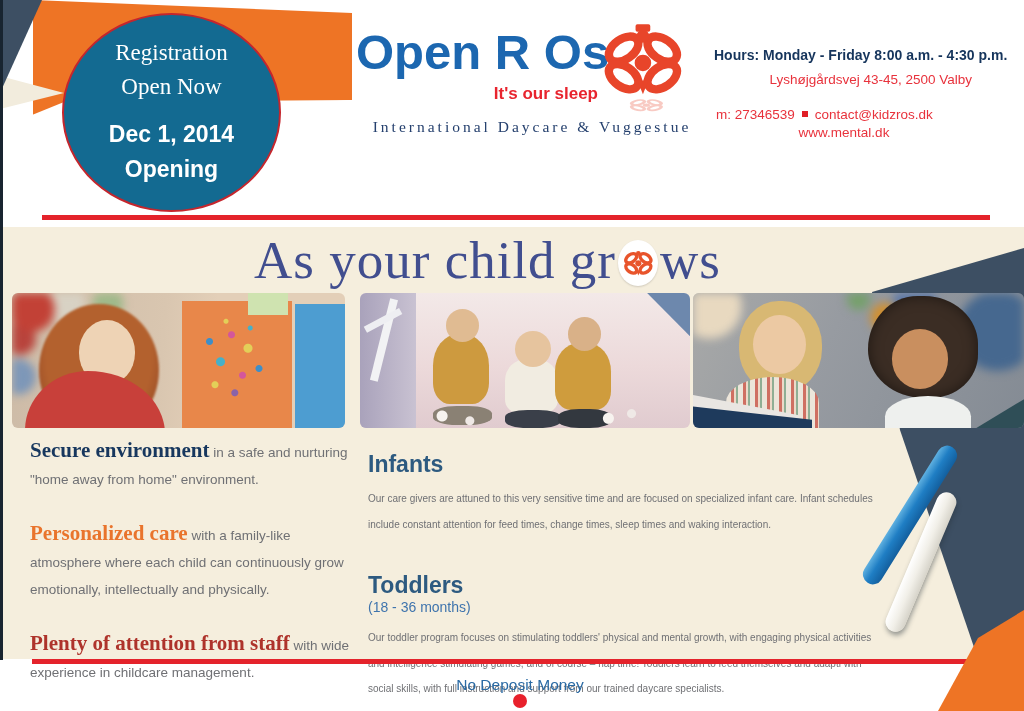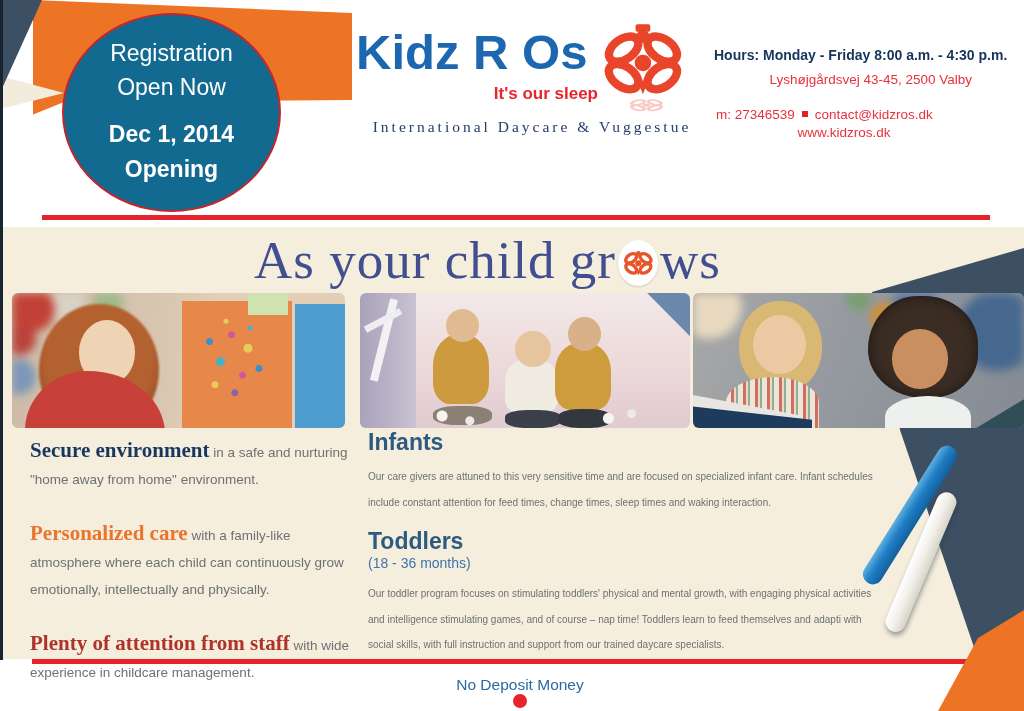--- a/index.html
+++ b/index.html
@@ -21,21 +21,21 @@
   .navy-triangle{position:absolute;inset:0;background:#3d4f63;
     clip-path:polygon(0 0,42px 0,0 93px);}
   .left-sliver{position:absolute;left:0;top:0;width:3px;height:660px;background:#182430;z-index:12;}
 
   
   .badge{
     position:absolute;left:62px;top:13px;width:219px;height:199px;
     background:#136a91;border:2px solid #c4262d;border-radius:50%;
     color:#fff;text-align:center;box-sizing:border-box;z-index:4;
   }
-  .badge .serifline{font-family:Liberation Sans, sans-serif;font-size:23px;line-height:34px;}
+  .badge .serifline{font-family:Liberation Serif, serif;font-size:23px;line-height:34px;}
   .badge .boldline{font-weight:bold;font-size:23px;line-height:35px;}
   .badge-pad{padding-top:21px;}
   .badge-gap{height:13px;}
 
   
   .logo-name{position:absolute;left:356px;top:24px;font-size:49px;font-weight:bold;
     color:#1c67b0;letter-spacing:0px;white-space:nowrap;}
   .logo-bee{position:absolute;left:592px;top:16px;width:100px;height:92px;}
   .logo-bee-shadow{position:absolute;left:598px;top:96px;width:96px;height:40px;
     opacity:.28;transform:scaleY(.45);transform-origin:top;}
@@ -156,21 +156,21 @@
   
   .features{position:absolute;left:30px;top:437px;width:322px;z-index:2;
     font-size:13.5px;color:#6f7074;line-height:27px;}
   .features p{margin:0 0 27px 0;}
   .fhead{font-family:"Liberation Serif",serif;font-weight:bold;font-size:21px;}
   .fh-navy{color:#17375e;}
   .fh-orange{color:#e9742c;}
   .fh-red{color:#ae332b;}
 
   .programs{position:absolute;left:368px;top:429px;width:514px;z-index:2;}
-  .ptitle{font-size:23px;font-weight:bold;color:#2d5a80;line-height:26px;}
+  .ptitle{font-size:23px;font-weight:bold;color:#2d5a80;line-height:26px;margin-top:22px;}
   .page-range{font-size:14px;color:#3f74ad;line-height:18px;}
   .pbody{font-size:10px;color:#6f7074;line-height:25.5px;margin-top:9px;}
   .prog-gap{height:13px;}
 
   
   .footer{position:absolute;left:36px;top:676px;right:20px;display:flex;align-items:center;
     font-size:15.5px;color:#2a6aa4;white-space:nowrap;z-index:7;flex-direction:column;}
   .dot{width:14px;height:14px;border-radius:50%;background:#e8212c;margin:0 24px;flex:0 0 auto;}
   .orange-corner{position:absolute;inset:0;background:#ee7425;z-index:9;
     clip-path:polygon(978px 638px,1024px 610px,1024px 711px,938px 711px);pointer-events:none;}
@@ -191,21 +191,21 @@
 
   <div class="badge">
     <div class="badge-pad"></div>
     <div class="serifline">Registration</div>
     <div class="serifline">Open Now</div>
     <div class="badge-gap"></div>
     <div class="boldline">Dec 1, 2014</div>
     <div class="boldline">Opening</div>
   </div>
 
-  <div class="logo-name">Kidz R Os</div>
+  <div class="logo-name">Open R Os</div>
   <div class="logo-bee">
     <svg class="bee-svg" viewBox="0 0 100 100">
       <g fill="none" stroke="#e8452a" stroke-width="9" stroke-linecap="round">
         <ellipse cx="30" cy="36" rx="18" ry="11" transform="rotate(-35 30 36)"></ellipse>
         <ellipse cx="72" cy="36" rx="18" ry="11" transform="rotate(35 72 36)"></ellipse>
         <ellipse cx="30" cy="66" rx="18" ry="11" transform="rotate(35 30 66)"></ellipse>
         <ellipse cx="72" cy="66" rx="18" ry="11" transform="rotate(-35 72 66)"></ellipse>
       </g>
       <circle cx="51" cy="51" r="9" fill="#e8452a"></circle>
       <g fill="#e8452a">
@@ -227,21 +227,21 @@
     </svg>
   </div>
   <div class="logo-tagline">It's our sleep</div>
   <div class="logo-subtitle">International Daycare &amp; Vuggestue</div>
 
   <div class="hours">Hours: Monday - Friday  8:00 a.m. - 4:30 p.m.</div>
   <div class="addr c-red">Lyshøjgårdsvej 43-45, 2500 Valby</div>
   <div class="mline c-red">
     <span>m: 27346539</span><span class="sq"></span><span>contact@kidzros.dk</span>
   </div>
-  <div class="web c-red">www.kidzros.dk</div>
+  <div class="web c-red">www.mental.dk</div>
 
   <div class="redline redline1"></div>
 
   <div class="cream"></div>
   <div class="right-dark"></div>
 
   <div class="hero">
     <span>As your child gr</span><span class="bee-o"><svg width="34" height="36" viewBox="0 0 100 100">
         <g fill="none" stroke="#e8542b" stroke-width="10" stroke-linecap="round">
           <ellipse cx="30" cy="36" rx="18" ry="11" transform="rotate(-35 30 36)"></ellipse>

